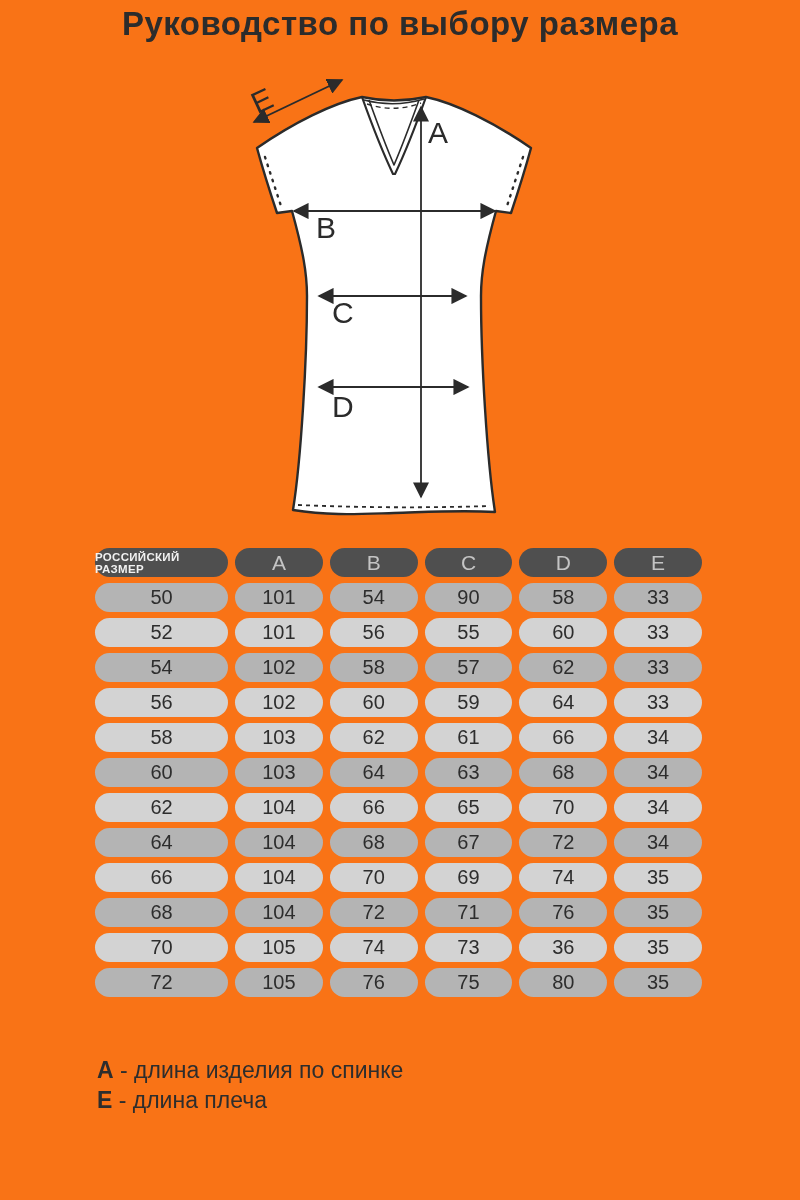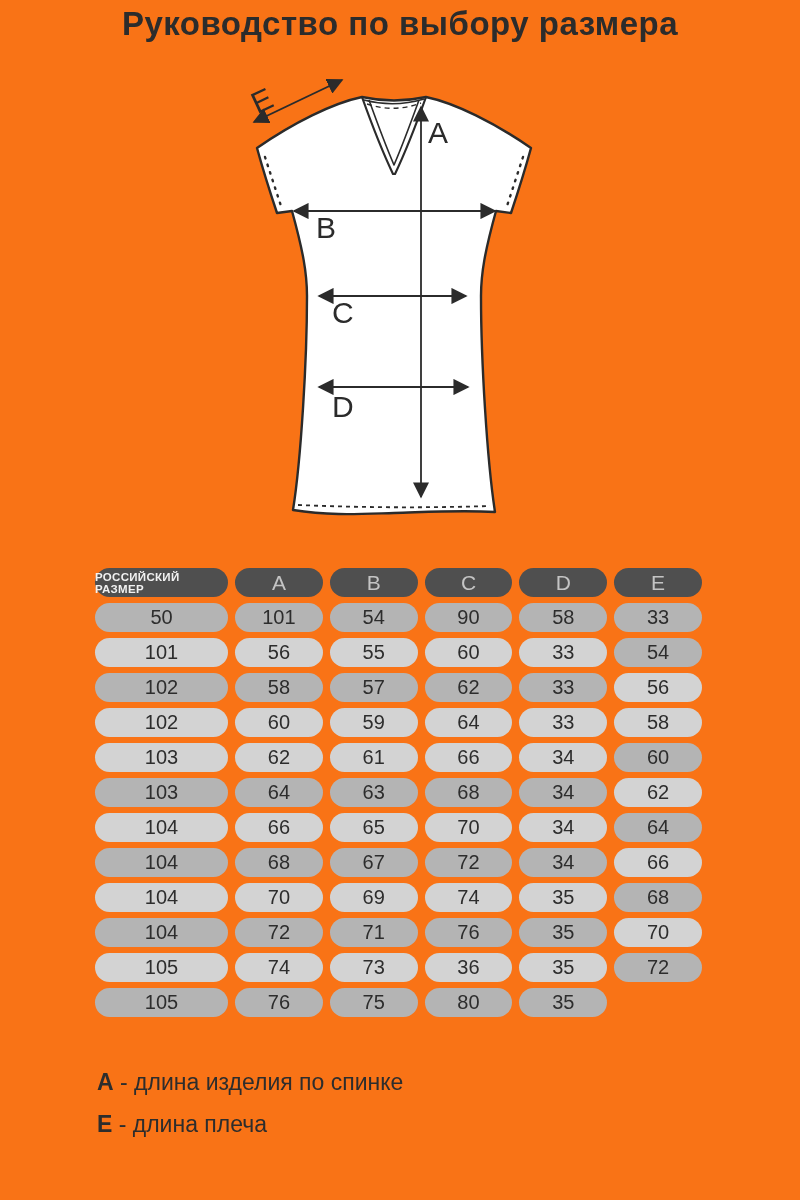--- a/index.html
+++ b/index.html
@@ -2,33 +2,33 @@
 <html><head>
 <meta charset="utf-8">
 <style>
   html,body{margin:0;padding:0;background:#fff;}
   .page{position:relative;width:800px;height:1200px;background:#f97316;overflow:hidden;
         font-family:"Liberation Sans", sans-serif;}
   .title{position:absolute;top:2px;left:0;width:800px;text-align:center;
          font-size:33px;line-height:44px;font-weight:bold;color:#2c2c2c;letter-spacing:0.5px;}
   .diagram{position:absolute;top:55px;left:0;}
 
-  .size-table{position:absolute;top:568px;left:95px;width:607px;
+  .size-table{position:absolute;top:548px;left:95px;width:607px;
               display:grid;grid-template-columns:133px repeat(5,1fr);
               column-gap:7px;row-gap:6px;}
   .pill{height:29px;border-radius:15px;display:flex;align-items:center;justify-content:center;
         font-size:20px;color:#2d2d2d;}
   .pill.hdr{background:#4f4f4f;}
   .pill.hdr.size-hdr{font-size:11.5px;font-weight:bold;color:#f1f1f1;letter-spacing:0.3px;}
   .pill.hdr.col-hdr{font-size:21px;color:#c4c4c4;}
   .pill.lt{background:#d3d3d3;}
   .pill.med{background:#b4b4b4;}
 
   .legend{position:absolute;top:1056px;left:97px;font-size:23px;line-height:29.5px;color:#2d2d2d;}
-  .legend-line{white-space:pre;margin-top:12px;}
+  .legend-line{white-space:pre;}
   .legend-line b{font-weight:bold;}
 
   svg text{font-family:"Liberation Sans", sans-serif;}
 </style>
 </head>
 <body>
 
 <div class="page">
 
   <div class="title">Руководство по выбору размера</div>
@@ -86,20 +86,21 @@
     <div class="pill hdr col-hdr">C</div>
     <div class="pill hdr col-hdr">D</div>
     <div class="pill hdr col-hdr">E</div>
 
   <div class="pill med">50</div>
       <div class="pill med">101</div>
       <div class="pill med">54</div>
       <div class="pill med">90</div>
       <div class="pill med">58</div>
       <div class="pill med">33</div>
+      <div class="pill lt">52</div>
       <div class="pill lt">101</div>
       <div class="pill lt">56</div>
       <div class="pill lt">55</div>
       <div class="pill lt">60</div>
       <div class="pill lt">33</div>
       <div class="pill med">54</div>
       <div class="pill med">102</div>
       <div class="pill med">58</div>
       <div class="pill med">57</div>
       <div class="pill med">62</div>

